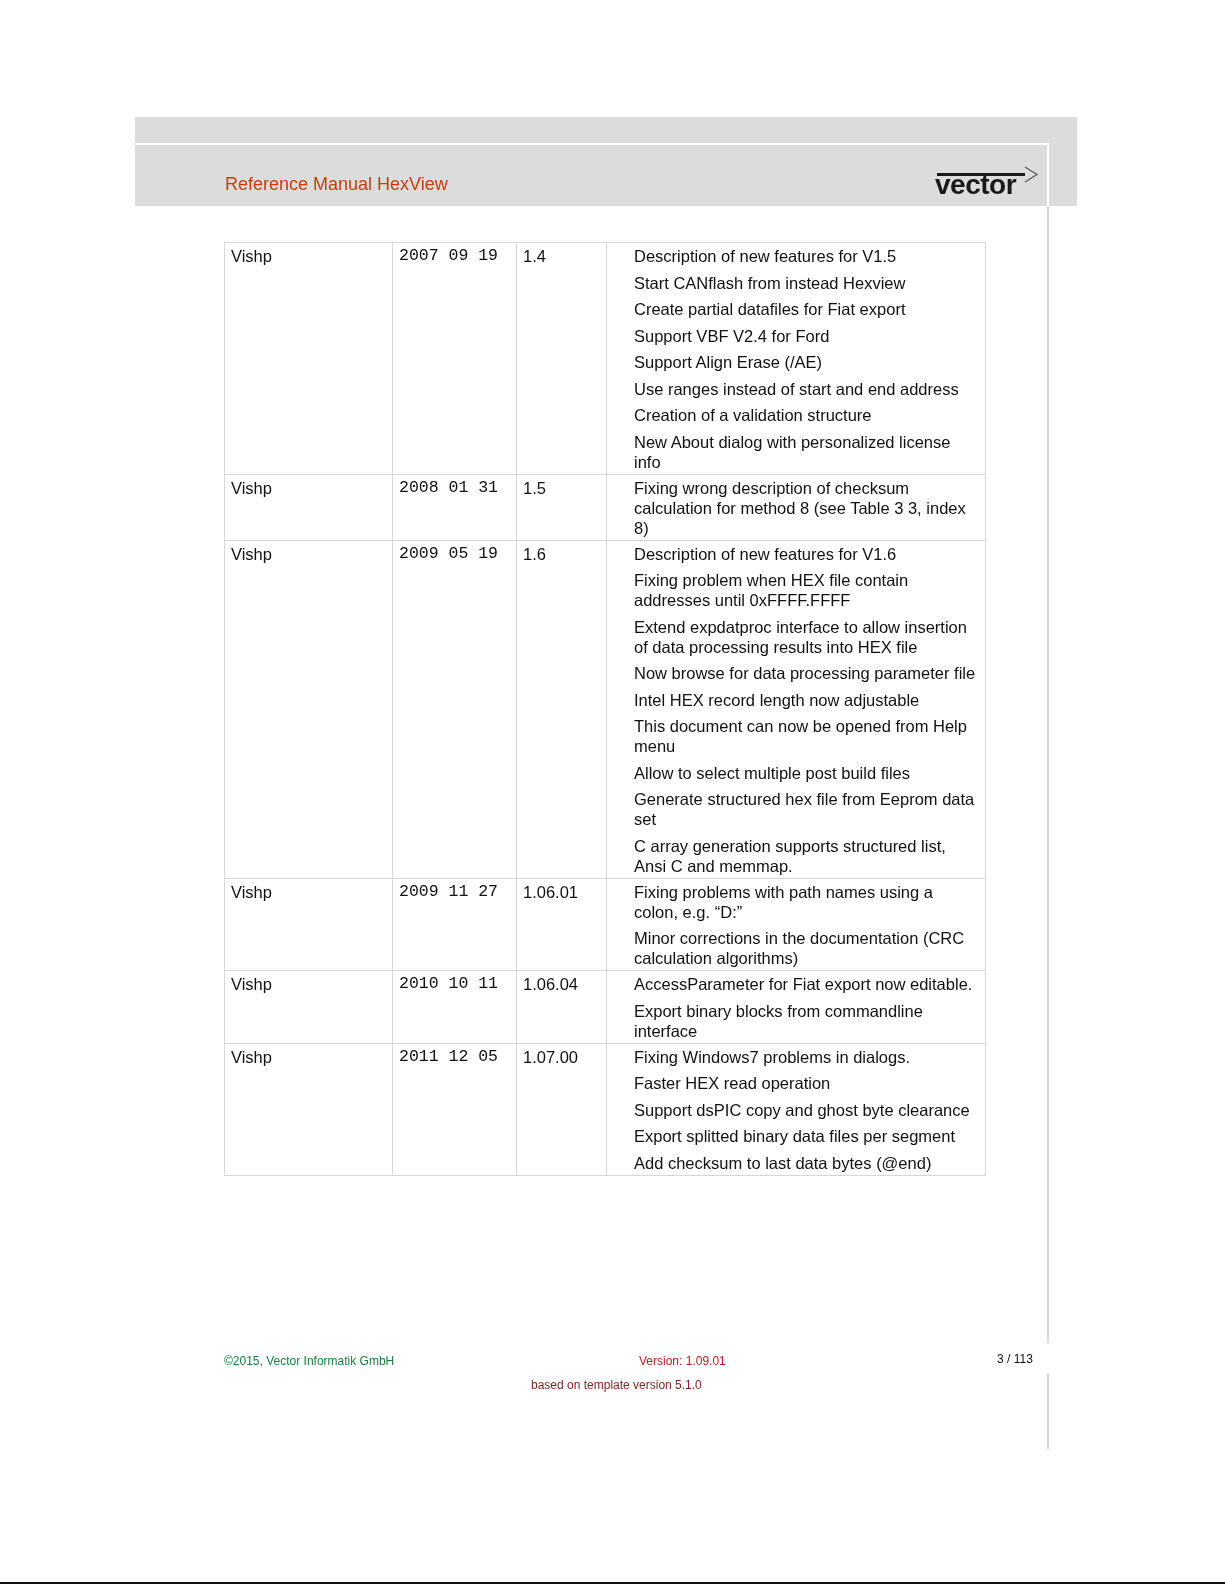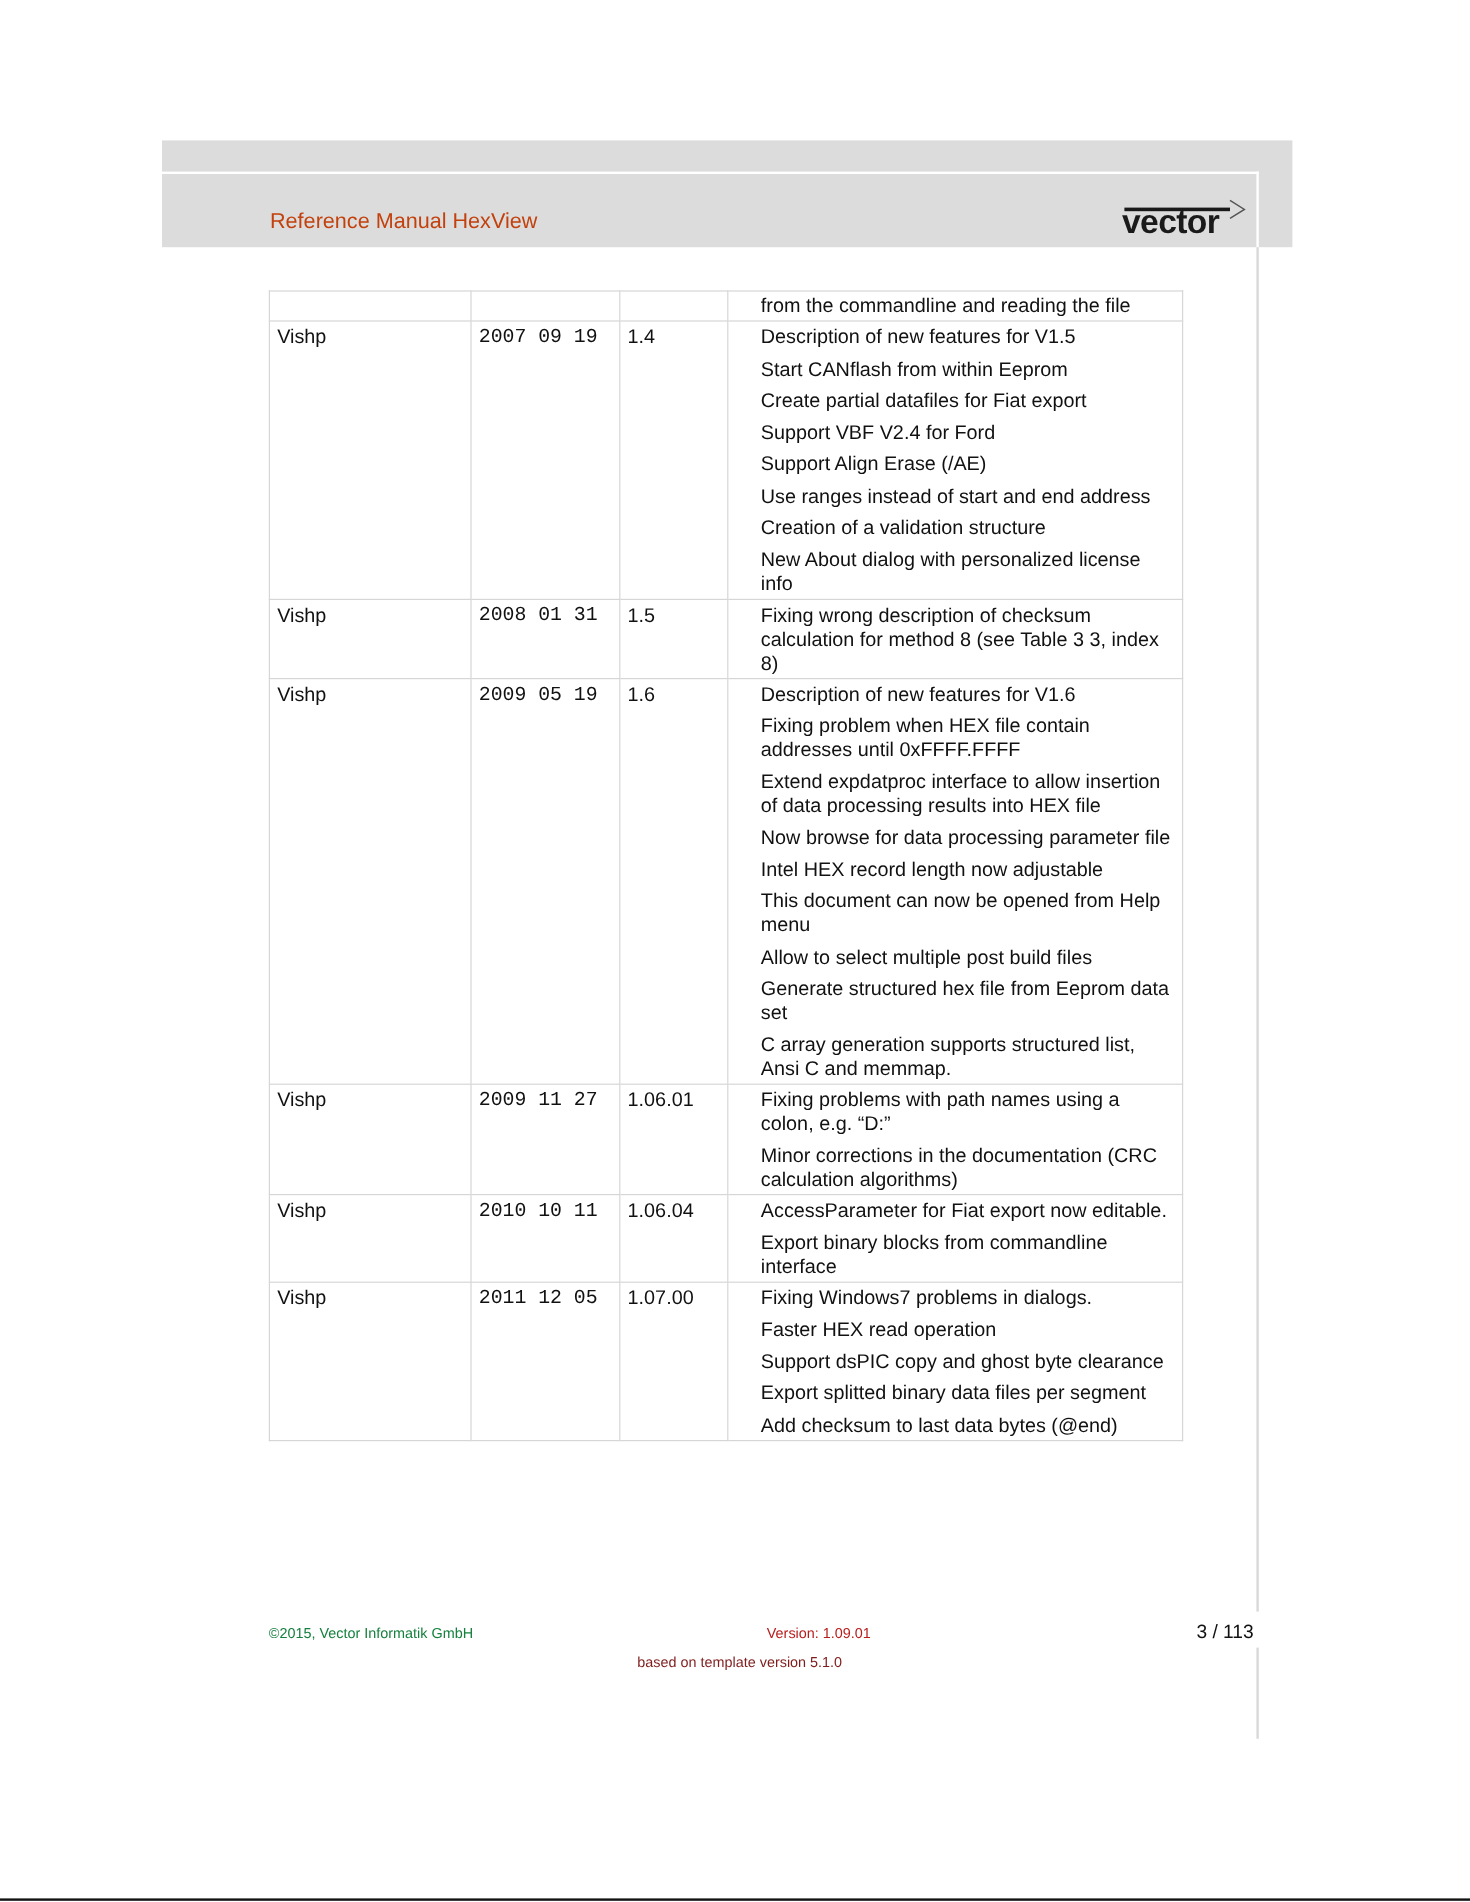--- a/index.html
+++ b/index.html
@@ -44,21 +44,21 @@
   td.c-ver { width: 89px; }
   td.c-desc { width: 378px; }
   .cell-text { padding: 3px 6px 0 6px; line-height: 20px; }
   .desc-wrap { padding: 3px 6px 2px 27px; }
   .desc-item { line-height: 20px; margin-bottom: 6.5px; }
   .desc-item:last-child { margin-bottom: 0; }
   tr.cont .desc-wrap { padding-top: 2px; padding-bottom: 2px; }
 
   .footer-left { position: absolute; left: 224px; top: 1354px; font-size: 12px; color: #15803d; }
   .footer-center { position: absolute; left: 639px; top: 1354px; font-size: 12px; color: #b91c1c; }
-  .footer-right { position: absolute; left: 997px; top: 1352px; font-size: 16px; color: #111; }
+  .footer-right { position: absolute; left: 997px; top: 1352px; font-size: 12px; color: #111; }
   .footer-template { position: absolute; left: 531px; top: 1378px; font-size: 12px; color: #7f1d1d; }
   .bottom-line { position: absolute; left: 0; top: 1582px; width: 1225px; height: 2px; background: #111; }
 </style>
 </head>
 <body>
 
 <div class="header-band"></div>
 <div class="header-hline"></div>
 <div class="header-vline"></div>
 <div class="page-vline" style="top:206px;height:1137px;"></div>
@@ -69,50 +69,34 @@
 <div class="logo">
   <svg width="106" height="36" viewBox="0 0 106 36">
     <rect x="2" y="8" width="88" height="3" fill="#1a1a1a"></rect>
     <path d="M90 2 L102 9.5 L90 17" fill="none" stroke="#555" stroke-width="1.2"></path>
   </svg>
   <span class="logo-text">vector</span>
 </div>
 
 <table class="rev">
   <tbody id="rev-body">
-      <tr class="cont">
-        <td class="c-author">
-          <div class="cell-text"></div>
-        </td>
-        <td class="c-date">
-          <div class="cell-text"></div>
-        </td>
-        <td class="c-ver">
-          <div class="cell-text"></div>
-        </td>
-        <td class="c-desc">
-          <div class="desc-wrap">
-            <div class="desc-item">from the commandline and reading the file</div>
-          </div>
-        </td>
-      </tr>
       <tr>
         <td class="c-author">
           <div class="cell-text">Vishp</div>
         </td>
         <td class="c-date">
           <div class="cell-text">2007 09 19</div>
         </td>
         <td class="c-ver">
           <div class="cell-text">1.4</div>
         </td>
         <td class="c-desc">
           <div class="desc-wrap">
             <div class="desc-item">Description of new features for V1.5</div>
-            <div class="desc-item">Start CANflash from within Eeprom</div>
+            <div class="desc-item">Start CANflash from instead Hexview</div>
             <div class="desc-item">Create partial datafiles for Fiat export</div>
             <div class="desc-item">Support VBF V2.4 for Ford</div>
             <div class="desc-item">Support Align Erase (/AE)</div>
             <div class="desc-item">Use ranges instead of start and end address</div>
             <div class="desc-item">Creation of a validation structure</div>
             <div class="desc-item">New About dialog with personalized license info</div>
           </div>
         </td>
       </tr>
       <tr>

